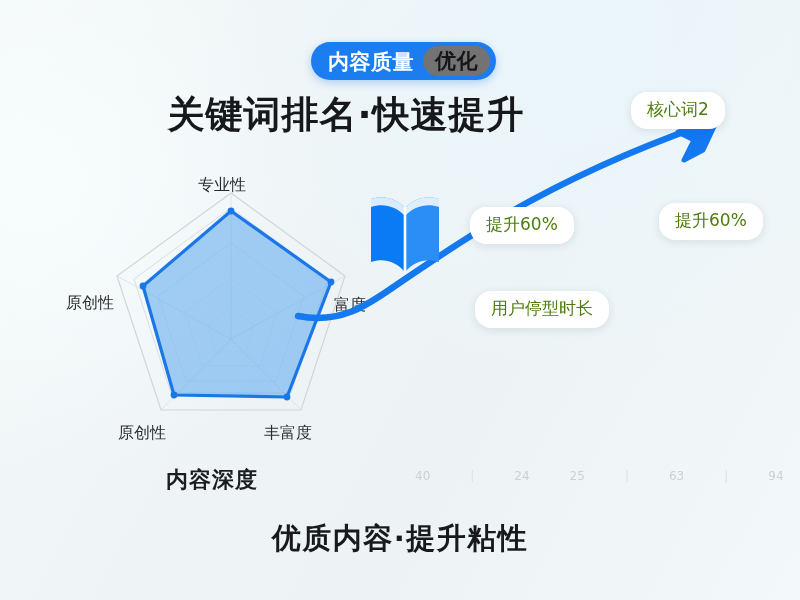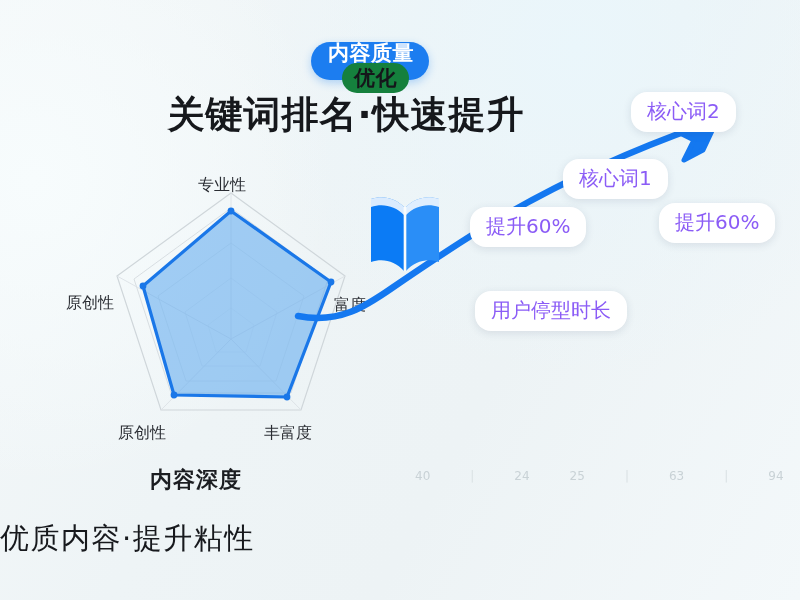--- a/index.html
+++ b/index.html
@@ -17,66 +17,65 @@
   }
 
   
   #badge{
     position:absolute;left:311px;top:42px;
     height:38px;box-sizing:border-box;
     display:flex;align-items:center;
     background:#1c7df0;border-radius:19px;
     padding:0 6px 0 17px;
     box-shadow:0 3px 9px rgba(28,125,240,.30);
-    flex-direction:column;
   }
   #badge .btxt{
     color:#ffffff;font-size:21px;font-weight:700;letter-spacing:.5px;
     line-height:1;padding-right:9px;
   }
   #badge .bpill{
-    background:#15803d;color:#15161a;
+    background:#737373;color:#15161a;
     font-size:21px;font-weight:700;letter-spacing:.5px;
     border-radius:15px;padding:4px 12px 5px;line-height:1;
   }
 
   
   #main-title{
     position:absolute;left:0;top:90px;width:692px;text-align:center;
     font-size:37px;font-weight:800;color:#16181c;letter-spacing:1px;
     font-family:"DejaVu Sans","Liberation Sans",sans-serif;
   }
   #bottom-title{
-    position:absolute;left:0;top:519px;width:800px;
-    font-size:29px;font-weight:400;color:#17191d;letter-spacing:1.5px;
+    position:absolute;left:0;top:519px;width:800px;text-align:center;
+    font-size:29px;font-weight:700;color:#17191d;letter-spacing:1.5px;
     font-family:"DejaVu Sans","Liberation Sans",sans-serif;
   }
   #depth-label{
-    position:absolute;left:150px;top:465px;
+    position:absolute;left:166px;top:465px;
     font-size:22px;font-weight:700;color:#1b1d21;letter-spacing:1px;
     font-family:Liberation Sans, sans-serif;
   }
 
   
   #radar-wrap{position:absolute;left:46px;top:185px;width:330px;height:280px;}
   .radar-axis-label{
     position:absolute;font-size:16px;color:#2a2d33;white-space:nowrap;
     font-family:"DejaVu Sans","Liberation Sans",sans-serif;
   }
 
   
   #book{position:absolute;left:363px;top:185px;width:84px;height:92px;}
 
   
   #arrow-svg{position:absolute;left:280px;top:110px;width:470px;height:230px;}
 
   
   .pill{
     position:absolute;background:#ffffff;border-radius:16px;
-    font-size:20px;color:#8b5cf6;line-height:1;
+    font-size:17px;color:#4d7c0f;line-height:1;
     padding:9px 16px 11px;white-space:nowrap;
     box-shadow:0 2px 8px rgba(40,60,90,.12);
     font-family:"DejaVu Sans","Liberation Sans",sans-serif;
   }
   #pill-kw2{left:631px;top:92px;}
   #pill-kw1{left:563px;top:159px;}
   #pill-up-left{left:470px;top:207px;}
   #pill-up-right{left:659px;top:203px;}
   #pill-dwell{left:475px;top:291px;}
 
@@ -146,21 +145,20 @@
 
   <svg id="book" viewBox="0 0 84 92">
     <path d="M8,14 C20,10 32,13 41,22 L41,86 C32,76 20,73 8,77 Z" fill="#0b7bf5"></path>
     <path d="M76,14 C64,10 52,13 43,22 L43,86 C52,76 64,73 76,77 Z" fill="#2a8ef7"></path>
     <path d="M8,14 C20,10 32,13 41,22 L41,30 C32,21 20,18 8,22 Z" fill="#ffffff" opacity="0.85"></path>
     <path d="M76,14 C64,10 52,13 43,22 L43,30 C52,21 64,18 76,22 Z" fill="#ffffff" opacity="0.85"></path>
     <rect x="40.5" y="22" width="3" height="64" fill="#ffffff" opacity="0.6"></rect>
   </svg>
 
   <div class="pill" id="pill-kw2">核心词2</div>
-  <div class="pill" id="pill-kw1">核心词1</div>
   <div class="pill" id="pill-up-left">提升60%</div>
   <div class="pill" id="pill-up-right">提升60%</div>
   <div class="pill" id="pill-dwell">用户停型时长</div>
 
   <div id="depth-label">内容深度</div>
 
   <div id="tickrow">
     <span>40</span>
     <span class="sep">|</span>
     <span>24</span>

